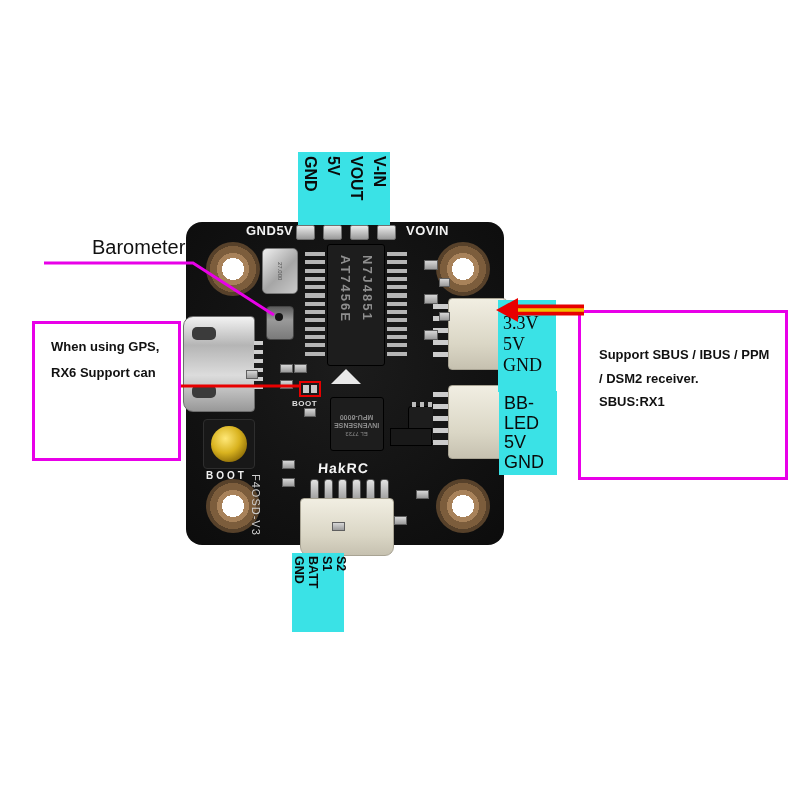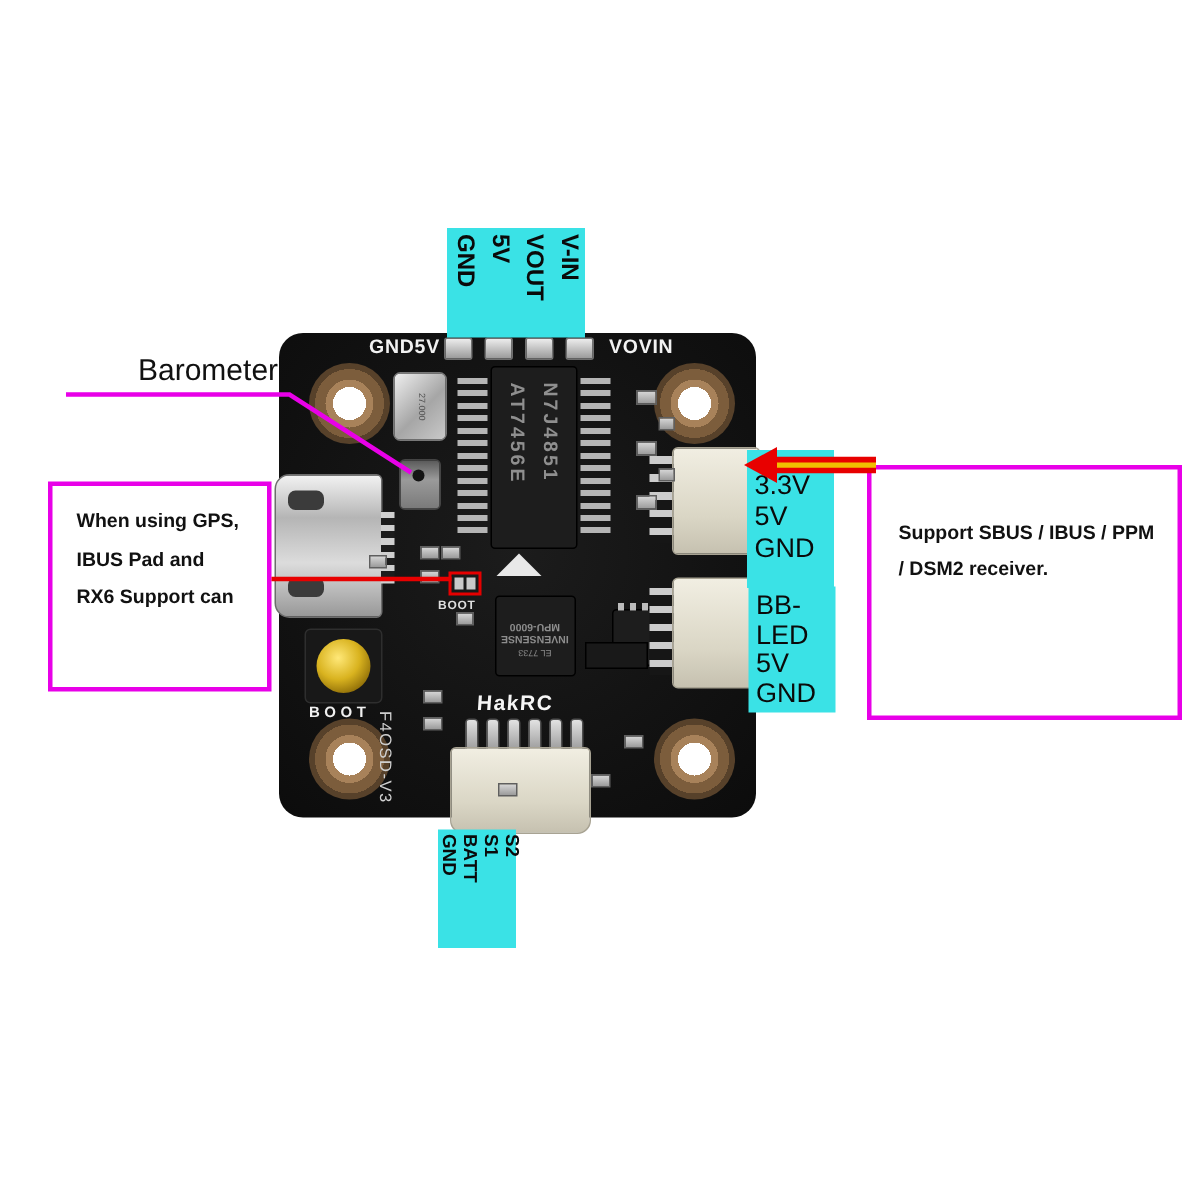--- a/index.html
+++ b/index.html
@@ -67,21 +67,21 @@
          background:repeating-linear-gradient(to bottom,#cccccc 0 5px,#161616 5px 12px);}
   .cpad{position:absolute;background:linear-gradient(#d6d6d6,#9b9b9b);border:1px solid #5f5f5f;}
   .darkic{position:absolute;left:204px;top:206px;width:40px;height:16px;background:#191919;border:1px solid #000;}
 
   
   .cyan{position:absolute;background:#3ae2e6;color:#0a0a0a;box-sizing:border-box;}
   .label-top{left:298px;top:152px;width:92px;height:73px;display:flex;justify-content:space-around;padding-top:4px;}
   .label-top .vtext{font-size:16px;font-weight:bold;}
   .label-bottom{left:292px;top:553px;width:52px;height:79px;display:flex;justify-content:space-around;padding-top:3px;}
   .label-bottom .vtext{font-size:12.5px;font-weight:bold;}
-  .label-r1{left:498px;top:300px;width:58px;height:92px;font-size:18px;line-height:21px;padding:13px 0 0 5px;}
+  .label-r1{left:498px;top:300px;width:58px;height:92px;font-size:18px;line-height:21px;padding:13px 0 0 5px;font-family:Liberation Serif, serif;}
   .label-r2{left:499px;top:391px;width:58px;height:84px;font-size:18px;line-height:19.5px;padding:3px 0 0 5px;}
 
   
   .baro-label{position:absolute;left:92px;top:236px;font-size:20px;color:#111;}
   .note{position:absolute;background:#fff;border:3px solid #e800e8;color:#111;font-weight:bold;box-sizing:border-box;}
   .note-left{left:32px;top:321px;width:149px;height:140px;font-size:13px;line-height:25.5px;padding:10px 0 1px 16px;}
   .note-right{left:578px;top:310px;width:210px;height:170px;font-size:13px;line-height:23.5px;padding:30px 0 0 18px;}
   svg.overlay{position:absolute;left:0;top:0;pointer-events:none;}
 </style>
 </head>
@@ -206,27 +206,27 @@
     <span class="vtext">GND</span>
     <span class="vtext">BATT</span>
     <span class="vtext">S1</span>
     <span class="vtext">S2</span>
   </div>
 
   <div class="baro-label">Barometer</div>
 
   <div class="note note-left">
     <div>When using GPS,</div>
-    <div>IBUS Pad and</div>
     <div>RX6 Support can</div>
   </div>
 
   <div class="note note-right">
     <div>Support SBUS / IBUS / PPM</div>
     <div>/ DSM2 receiver.</div>
+    <div>SBUS:RX1</div>
   </div>
 
   <svg class="overlay" width="800" height="800">
     <polyline points="44,263 193,263 274,315" fill="none" stroke="#e800e8" stroke-width="3"></polyline>
     <line x1="181" y1="386" x2="301" y2="386" stroke="#e80000" stroke-width="3"></line>
     <line x1="584" y1="310" x2="507" y2="310" stroke="#e80000" stroke-width="11"></line>
     <line x1="584" y1="310" x2="510" y2="310" stroke="#f0c000" stroke-width="3.5"></line>
     <polygon points="496,310 518,298 518,322" fill="#e80000"></polygon>
   </svg>
 </div>

